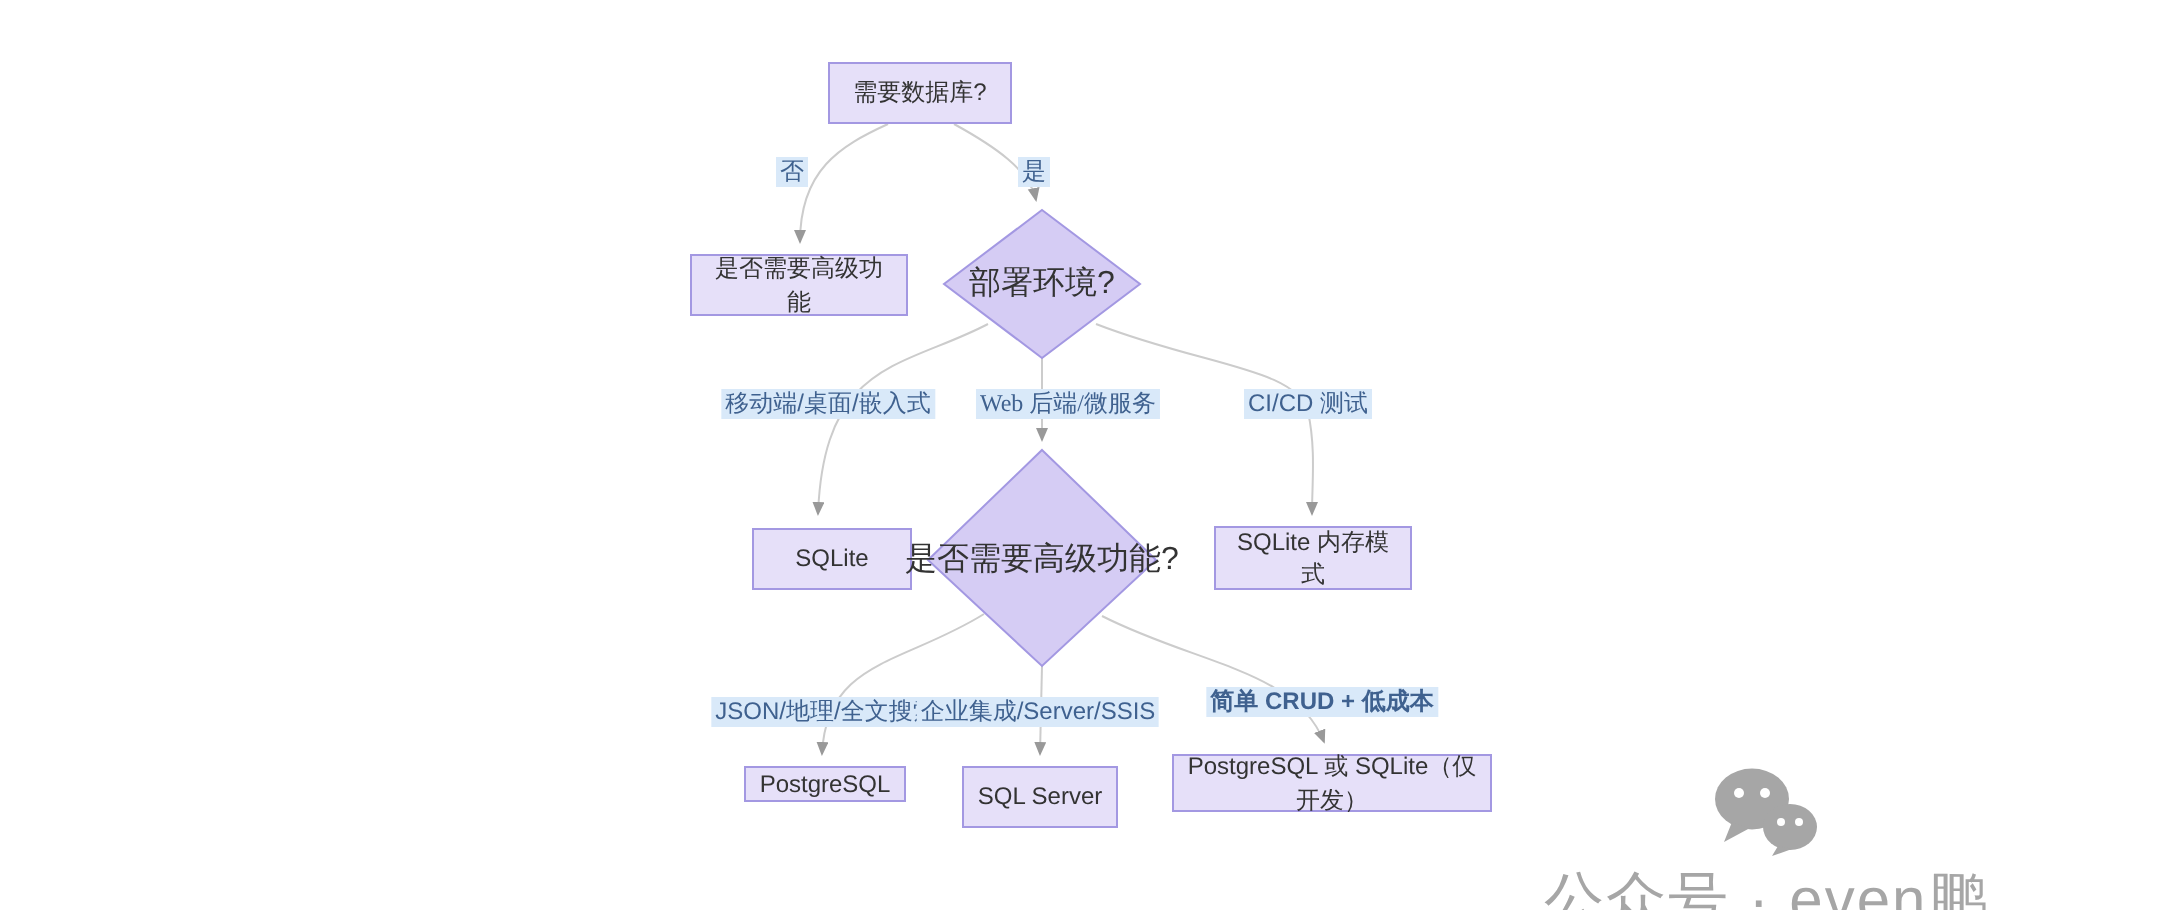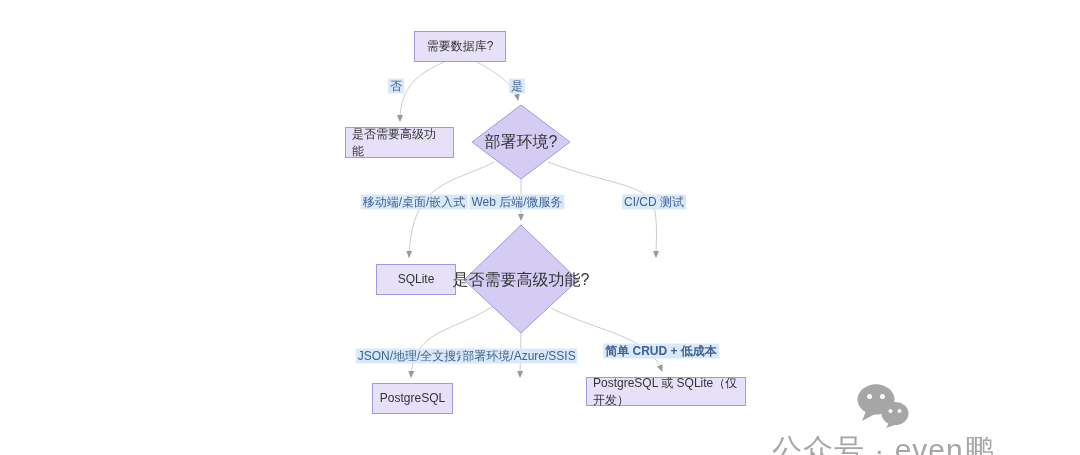--- a/index.html
+++ b/index.html
@@ -19,21 +19,21 @@
   .edge-path { fill: none; stroke: var(--edge-line, #cccccc); stroke-width: 1; }
   .diamond-shape { fill: var(--diamond-fill, #d5ccf4); stroke: var(--node-border, #a398e2); stroke-width: 1; }
 
   .node-rect {
     position: absolute;
     background: var(--node-fill, #e6e0f9);
     border: 1px solid var(--node-border, #a398e2);
     color: var(--node-text, #333333);
     font-size: 12px;
     display: flex; align-items: center; justify-content: center;
-    text-align: left; line-height: 1.35; padding: 2px 6px;
+    text-align: center; line-height: 1.35; padding: 2px 6px;
   }
   .diamond-label {
     position: absolute; transform: translate(-50%, -50%);
     color: var(--node-text, #333333); font-size: 16px; white-space: nowrap;
     text-align: center;
   }
   .edge-label {
     position: absolute; transform: translate(-50%, -50%);
     background: var(--edge-label-bg, #d9e9f9);
     color: var(--edge-label-text, #3f618f);
@@ -75,43 +75,45 @@
     <polygon class="diamond-shape" points="521,105 570,142 521,179 472,142"></polygon>
     <polygon class="diamond-shape" points="521,225 578,280 521,333 464,280"></polygon>
   </svg>
 
   <div class="node-rect" style="left:414px; top:31px; width:92px; height:31px;">需要数据库?</div>
 
   <div class="node-rect" style="left:345px; top:127px; width:109px; height:31px;">是否需要高级功能</div>
 
   <div class="node-rect" style="left:376px; top:264px; width:80px; height:31px;">SQLite</div>
 
+  <div class="node-rect" style="left:607px; top:263px; width:99px; height:32px;">SQLite 内存模式</div>
 
-  <div class="node-rect" style="left:372px; top:383px; width:81px; height:31px;">PostgreSQL</div>
+  <div class="node-rect" style="left:372px; top:383px; width:81px; height:18px;">PostgreSQL</div>
 
+  <div class="node-rect" style="left:481px; top:383px; width:78px; height:31px;">SQL Server</div>
 
   <div class="node-rect" style="left:586px; top:377px; width:160px; height:29px;">PostgreSQL 或 SQLite（仅开发）</div>
 
   <div class="diamond-label" style="left:521px; top:142px;">部署环境?</div>
 
   <div class="diamond-label" style="left:521px; top:280px;">是否需要高级功能?</div>
 
   <div class="edge-label" style="left:396px; top:86px;">否</div>
 
   <div class="edge-label" style="left:517px; top:86px;">是</div>
 
   <div class="edge-label" style="left:414px; top:202px;">移动端/桌面/嵌入式</div>
 
-  <div class="edge-label" style="left:517px; top:202px;">Web 后端/微服务</div>
+  <div class="edge-label" style="left:534px; top:202px;font-family:Liberation Serif, serif;">Web 后端/微服务</div>
 
   <div class="edge-label" style="left:654px; top:202px;">CI/CD 测试</div>
 
   <div class="edge-label" style="left:413px; top:356px;">JSON/地理/全文搜索</div>
 
-  <div class="edge-label" style="left:519px; top:356px;">部署环境/Azure/SSIS</div>
+  <div class="edge-label" style="left:519px; top:356px;">企业集成/Server/SSIS</div>
 
   <div class="edge-label" style="left:661px; top:351px;font-weight:bold;">简单 CRUD + 低成本</div>
 
   <div class="watermark">
     <svg class="wechat-svg" width="52" height="44" viewBox="0 0 52 44" xmlns="http://www.w3.org/2000/svg">
       <g style="fill: var(--watermark-color, #a6a6a6);">
         <ellipse cx="19" cy="15.5" rx="18.5" ry="15.2"></ellipse>
         <polygon points="9,27 5,37 18,30"></polygon>
         <ellipse cx="38" cy="29.5" rx="13.5" ry="11.5"></ellipse>
         <polygon points="32,39 29,44 39,40.5"></polygon>

